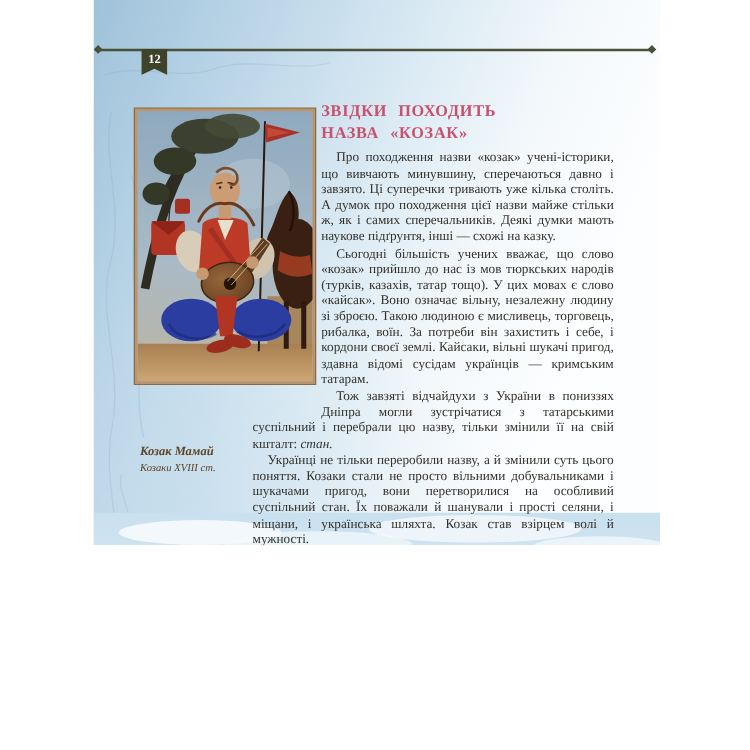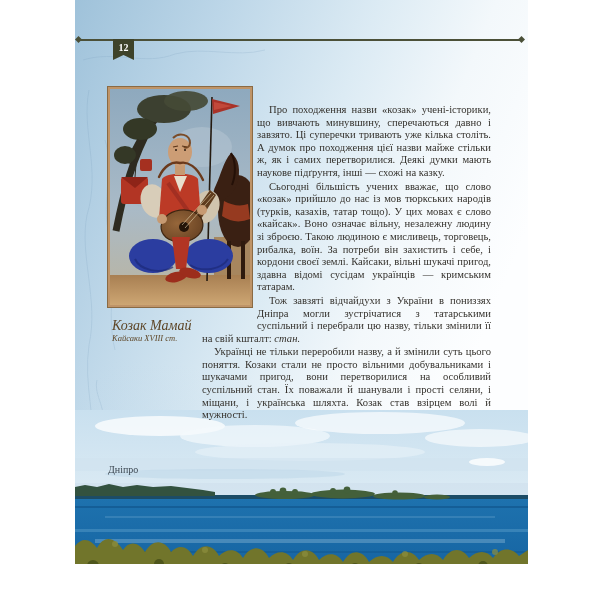--- a/index.html
+++ b/index.html
@@ -1,21 +1,21 @@
 <!DOCTYPE html>
 <html><head>
 <meta charset="utf-8">
 <style>
   html,body{margin:0;padding:0;}
   body{
     width:600px;height:600px;background:#ffffff;position:relative;
     font-family:"Liberation Serif", serif; overflow:hidden;
   }
   .page{
-    position:absolute; left:75px; top:0; width:453px; height:564px; overflow:hidden;
+    position:absolute; left:75px; top:0; width:453px; height:436px; overflow:hidden;
     background:
       radial-gradient(ellipse 420px 260px at 8% 96%, rgba(190,216,233,.55), rgba(190,216,233,0) 70%),
       linear-gradient(112deg,#9fc2da 0%, #bcd6e8 22%, #dcebf4 45%, #f3f8fb 62%, #fdfeff 80%);
   }
   .map-texture{position:absolute;left:0;top:0;z-index:0;}
 
   
   .top-rule{position:absolute;left:3px;top:39px;width:444px;height:2px;background:#4b5038;z-index:2;}
   .top-rule .dot{position:absolute;top:-2px;width:5px;height:5px;background:#4b5038;transform:rotate(45deg);}
   .dot-left{left:-2px;} .dot-right{right:-2px;}
@@ -37,21 +37,21 @@
     box-shadow:0 0 0 1px #8a6a44; background:#8ea9be;
   }
   h1.heading{
     margin:0 0 7px 0;font-size:13px;line-height:17px;font-weight:bold;
     letter-spacing:.6px;word-spacing:5px;color:#c9516e;text-align:left;
   }
   .textflow p{margin:0 0 1px 0;text-indent:12px;}
   .it{font-style:italic;}
 
   .painting-caption{position:absolute;left:37px;top:320px;width:100px;z-index:2;color:#5d4526;line-height:12px;text-align:left;}
-  .painting-caption .t1{font-size:14px;font-weight:normal;font-style:italic;}
+  .painting-caption .t1{font-size:10px;font-weight:bold;font-style:italic;margin-top:36px;}
   .painting-caption .t2{font-size:8.5px;font-style:italic;}
 
   
   .photo{position:absolute;left:0;top:410px;width:453px;height:190px;z-index:1;}
   .photo-caption{position:absolute;left:33px;top:464px;z-index:2;font-size:10px;color:#3d4852;}
 </style>
 </head>
 <body>
 
 <div class="page">
@@ -149,31 +149,32 @@
           <path d="M25,170 a24,17 0 0 0 38,8" fill="none" stroke="#1c2a78" stroke-width="2" opacity=".7"></path>
           <path d="M80,176 a24,17 0 0 0 38,-6" fill="none" stroke="#1c2a78" stroke-width="2" opacity=".7"></path>
           <path d="M62,148 L80,148 L76,180 L66,180 Z" fill="#b23524"></path>
           <ellipse cx="66" cy="188" rx="11" ry="5" fill="#9c2d1c" transform="rotate(-12 66 188)"></ellipse>
           <ellipse cx="80" cy="184" rx="11" ry="5" fill="#9c2d1c" transform="rotate(14 80 184)"></ellipse>
         </svg>
       </div>
     </div>
 
     <h1 class="heading">
-      <br>
+      <span>ЗВІДКИ ПОХОДИТЬ</span><br>
+      <span>НАЗВА «КОЗАК»</span>
     </h1>
-    <p>Про походження назви «козак» учені-історики, що вивчають минувшину, сперечаються давно і завзято. Ці суперечки тривають уже кілька століть. А думок про походження цієї назви майже стільки ж, як і самих перетворилися. Деякі думки мають наукове підґрунтя, інші — схожі на казку.</p>
+    <p>Про походження назви «козак» учені-історики, що вивчають минувшину, сперечаються давно і завзято. Ці суперечки тривають уже кілька століть. А думок про походження цієї назви майже стільки ж, як і самих сперечальників. Деякі думки мають наукове підґрунтя, інші — схожі на казку.</p>
     <p>Сьогодні більшість учених вважає, що слово «козак» прийшло до нас із мов тюркських народів (турків, казахів, татар тощо). У цих мовах є слово «кайсак». Воно означає вільну, незалежну людину зі зброєю. Такою людиною є мисливець, торговець, рибалка, воїн. За потреби він захистить і себе, і кордони своєї землі. Кайсаки, вільні шукачі пригод, здавна відомі сусідам українців — кримським татарам.</p>
     <p><span>Тож завзяті відчайдухи з України в пониззях Дніпра могли зустрічатися з татарськими суспільний і перебрали цю назву, тільки змінили її на свій кшталт: </span><span class="it">стан.</span></p>
     <p>Українці не тільки переробили назву, а й змінили суть цього поняття. Козаки стали не просто вільними добувальниками і шукачами пригод, вони перетворилися на особливий суспільний стан. Їх поважали й шанували і прості селяни, і міщани, і українська шляхта. Козак став взірцем волі й мужності.</p>
   </div>
 
   <div class="painting-caption">
     <div class="t1">Козак Мамай</div>
-    <div class="t2">Кайсаки XVIII ст.</div>
+    <div class="t2">Козаки XVIII ст.</div>
   </div>
 
   <div class="photo">
     <svg width="453" height="190" viewBox="0 0 453 190">
       <defs>
         <linearGradient id="skyP" x1="0" y1="0" x2="0" y2="1">
           <stop offset="0" stop-color="#c9e0ef"></stop>
             <stop offset="1" stop-color="#dcebf4"></stop>
         </linearGradient>
         <linearGradient id="waterP" x1="0" y1="0" x2="0" y2="1">

